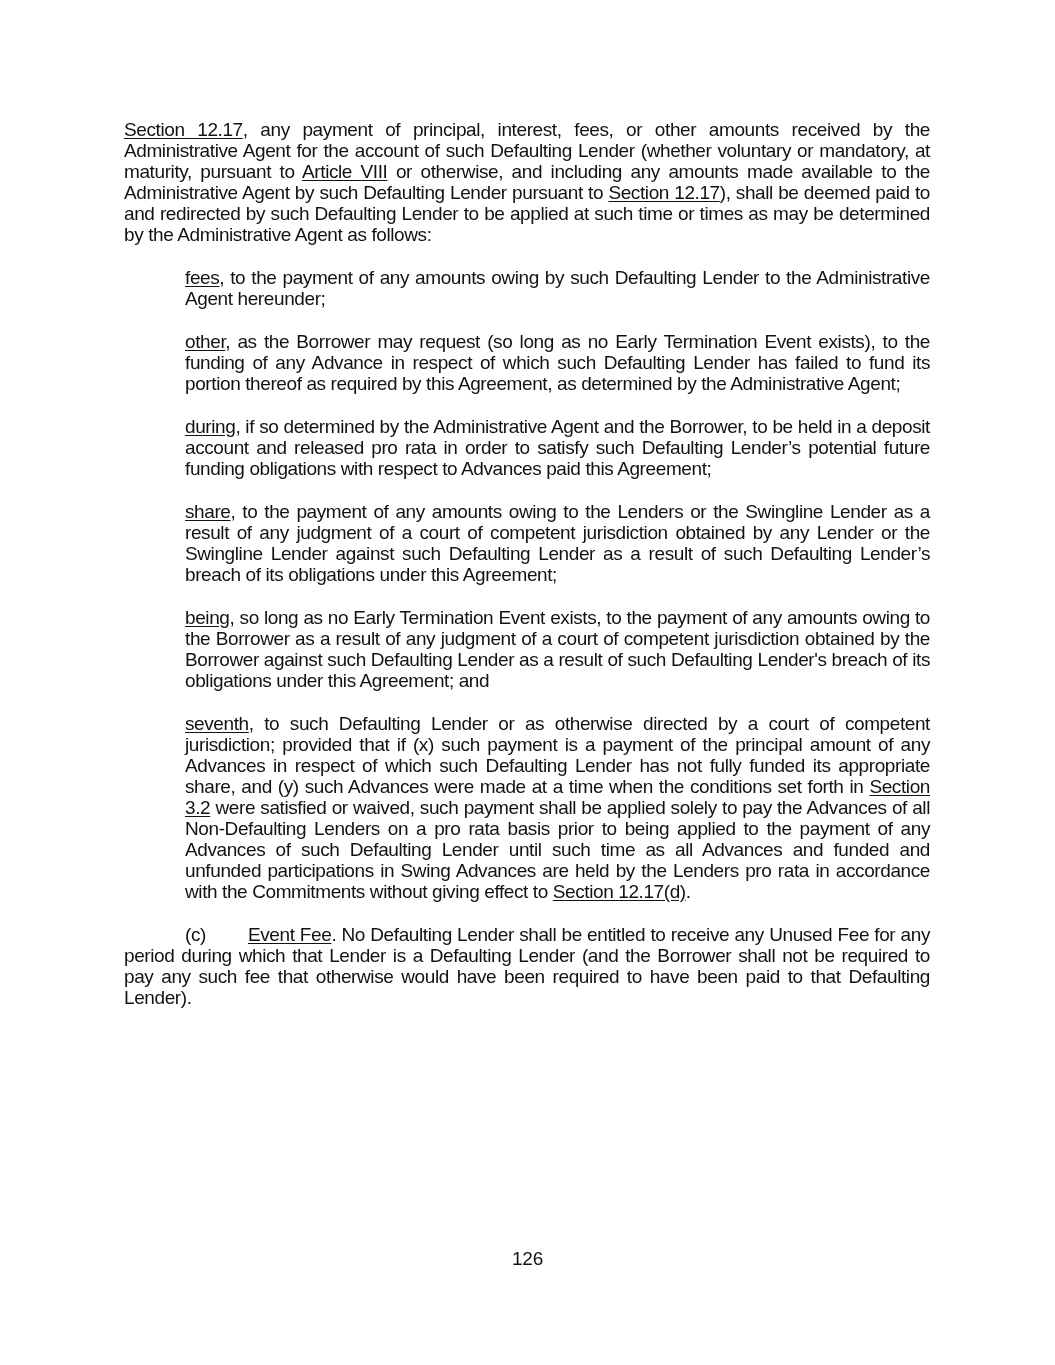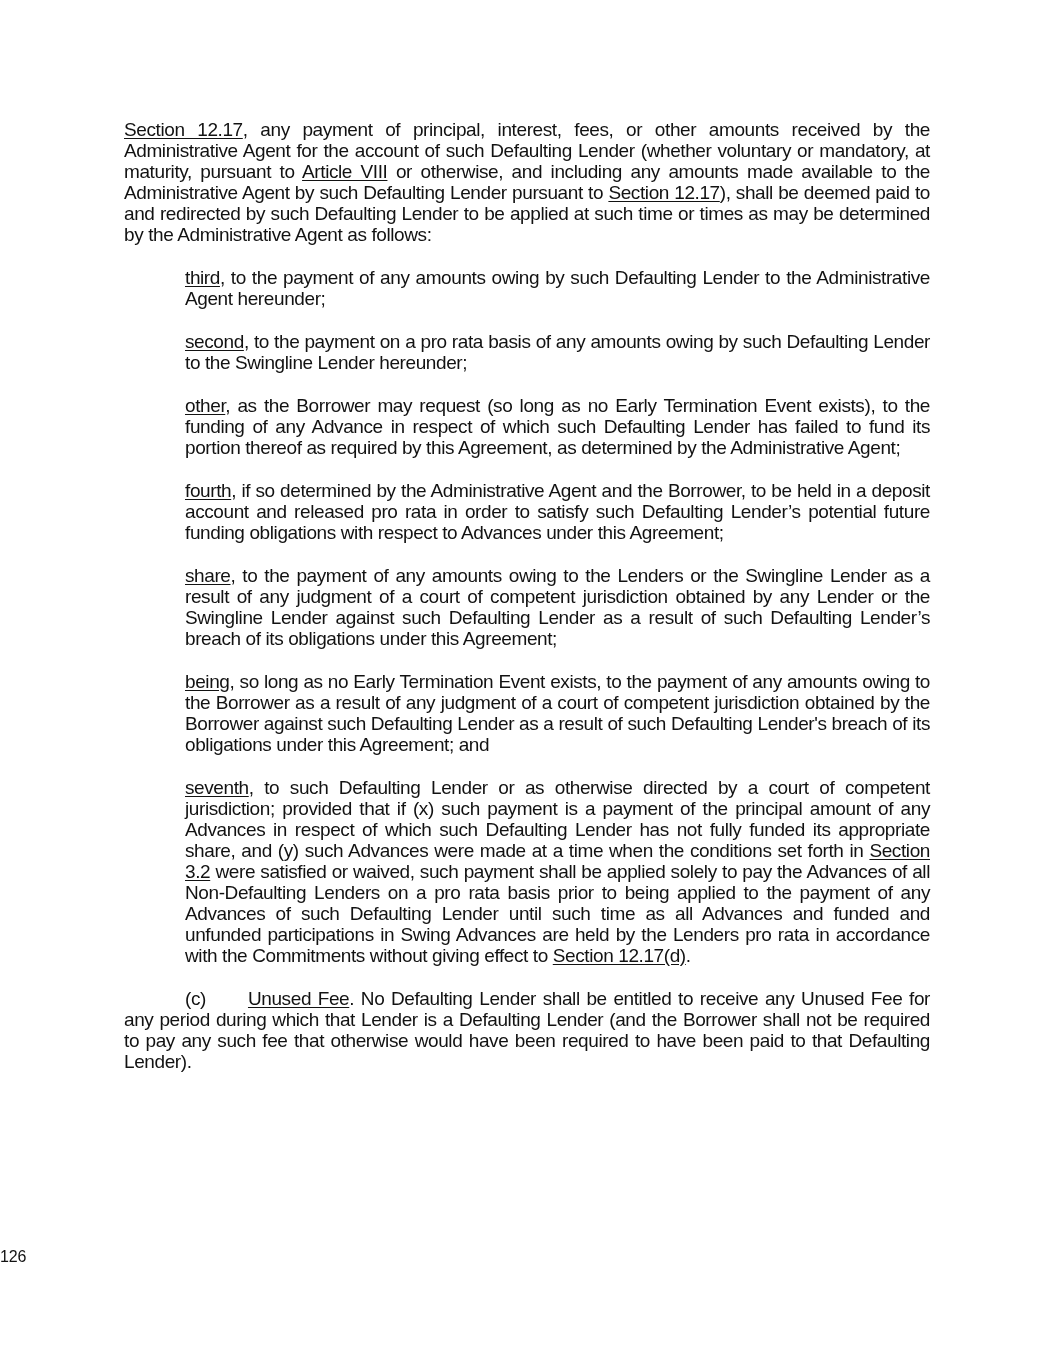--- a/index.html
+++ b/index.html
@@ -41,33 +41,33 @@
   }
   .tab {
     display: inline-block;
     width: 42px;
   }
   .page-number {
     position: absolute;
     left: 0;
     top: 1248px;
     width: 100%;
-    font-size: 16px;
+    text-align: center;
+    font-size: 19px;
     letter-spacing: -0.2px;
   }
 </style>
 </head>
 <body>
 
 <div class="page">
   <div class="content">
     <p class="para"><span class="u">Section 12.17</span><span>, any payment of principal, interest, fees, or other amounts received by the Administrative Agent for the account of such Defaulting Lender (whether voluntary or mandatory, at maturity, pursuant to </span><span class="u">Article VIII</span><span> or otherwise, and including any amounts made available to the Administrative Agent by such Defaulting Lender pursuant to </span><span class="u">Section 12.17</span><span>), shall be deemed paid to and redirected by such Defaulting Lender to be applied at such time or times as may be determined by the Administrative Agent as follows:</span></p>
-    <p class="para p-list"><span class="u">third</span><span>, to the payment of any amounts owing by such Defaulting Lender to the Administrative Agent hereunder;</span></p>
-    <p class="para p-list"><span class="u">second</span><span>, to the payment on a pro rata basis of any amounts owing by such Defaulting Lender to the Swingline Lender hereunder;</span></p>
+    <p class="para p-list"><span class="u">fees</span><span>, to the payment of any amounts owing by such Defaulting Lender to the Administrative Agent hereunder;</span></p>
     <p class="para p-list"><span class="u">other</span><span>, as the Borrower may request (so long as no Early Termination Event exists), to the funding of any Advance in respect of which such Defaulting Lender has failed to fund its portion thereof as required by this Agreement, as determined by the Administrative Agent;</span></p>
-    <p class="para p-list"><span class="u">fourth</span><span>, if so determined by the Administrative Agent and the Borrower, to be held in a deposit account and released pro rata in order to satisfy such Defaulting Lender’s potential future funding obligations with respect to Advances under this Agreement;</span></p>
+    <p class="para p-list"><span class="u">during</span><span>, if so determined by the Administrative Agent and the Borrower, to be held in a deposit account and released pro rata in order to satisfy such Defaulting Lender’s potential future funding obligations with respect to Advances paid this Agreement;</span></p>
     <p class="para p-list"><span class="u">share</span><span>, to the payment of any amounts owing to the Lenders or the Swingline Lender as a result of any judgment of a court of competent jurisdiction obtained by any Lender or the Swingline Lender against such Defaulting Lender as a result of such Defaulting Lender’s breach of its obligations under this Agreement;</span></p>
     <p class="para p-list"><span class="u">being</span><span>, so long as no Early Termination Event exists, to the payment of any amounts owing to the Borrower as a result of any judgment of a court of competent jurisdiction obtained by the Borrower against such Defaulting Lender as a result of such Defaulting Lender's breach of its obligations under this Agreement; and</span></p>
     <p class="para p-list"><span class="u">seventh</span><span>, to such Defaulting Lender or as otherwise directed by a court of competent jurisdiction; provided that if (x) such payment is a payment of the principal amount of any Advances in respect of which such Defaulting Lender has not fully funded its appropriate share, and (y) such Advances were made at a time when the conditions set forth in </span><span class="u">Section 3.2</span><span> were satisfied or waived, such payment shall be applied solely to pay the Advances of all Non-Defaulting Lenders on a pro rata basis prior to being applied to the payment of any Advances of such Defaulting Lender until such time as all Advances and funded and unfunded participations in Swing Advances are held by the Lenders pro rata in accordance with the Commitments without giving effect to </span><span class="u">Section 12.17(d)</span><span>.</span></p>
-    <p class="para p-firstline"><span>(c)</span><span class="tab"></span><span class="u">Unused Fee</span><span>. No Defaulting Lender shall be entitled to receive any Unused Fee for any period during which that Lender is a Defaulting Lender (and the Borrower shall not be required to pay any such fee that otherwise would have been required to have been paid to that Defaulting Lender).</span></p>
+    <p class="para p-firstline"><span>(c)</span><span class="tab"></span><span class="u">Event Fee</span><span>. No Defaulting Lender shall be entitled to receive any Unused Fee for any period during which that Lender is a Defaulting Lender (and the Borrower shall not be required to pay any such fee that otherwise would have been required to have been paid to that Defaulting Lender).</span></p>
   </div>
   <div class="page-number">126</div>
 </div>
 
 </body></html>

